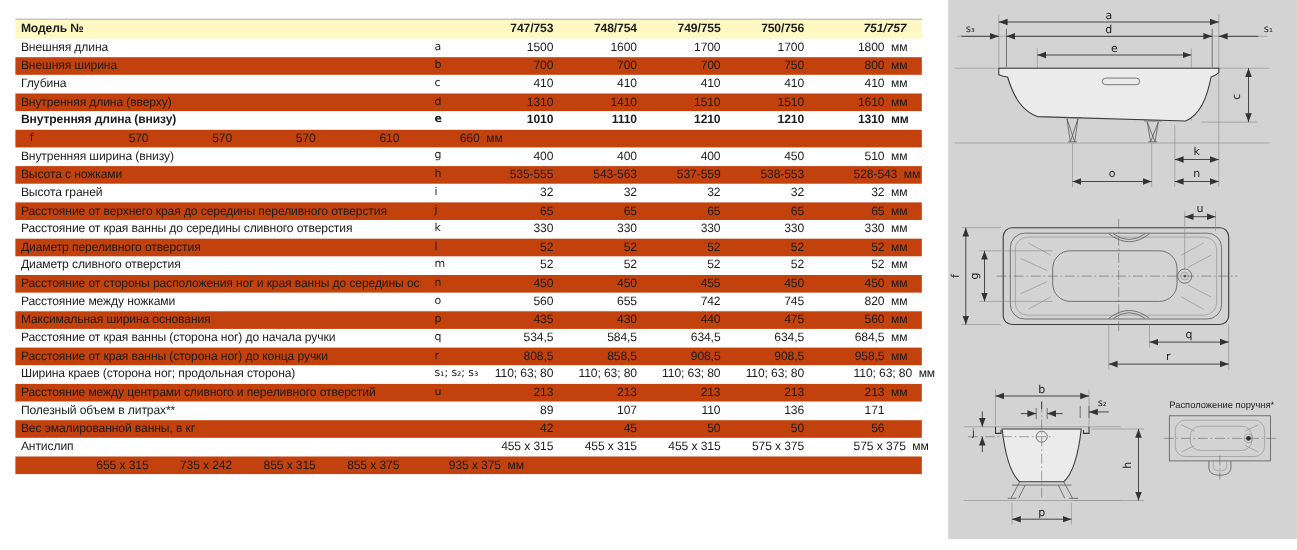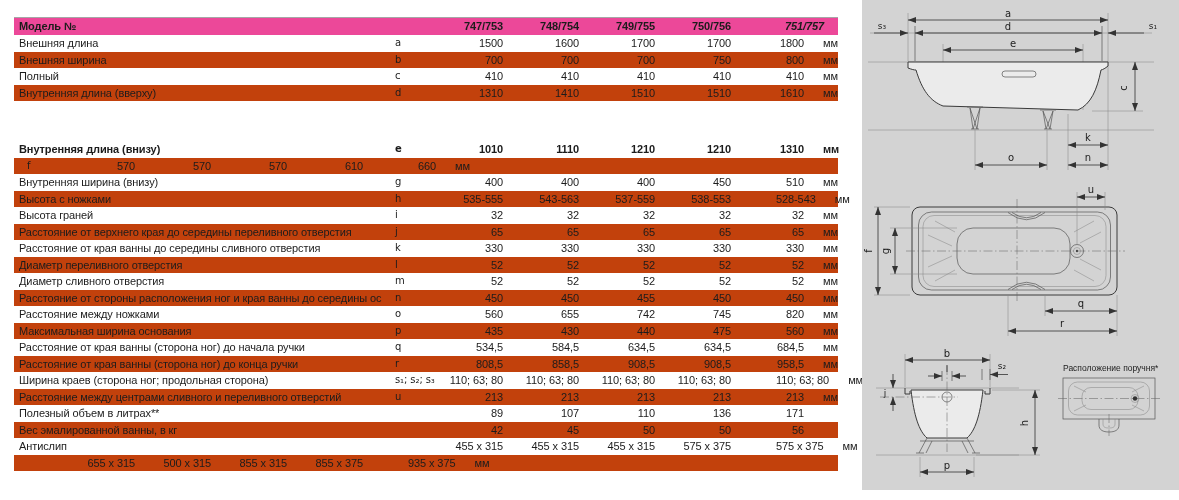--- a/index.html
+++ b/index.html
@@ -3,30 +3,30 @@
 <meta charset="utf-8">
 <style>
   * { margin:0; padding:0; box-sizing:border-box; }
   body { background:#fff; }
   .page { position:relative; width:1179px; height:500px; background:#fff; overflow:hidden;
           font-family:"Liberation Sans", sans-serif; color:#1c1c1c; }
 
   
   .spec-table { position:absolute; left:14px; top:17px; width:824px; border-top:1px solid #a6a6a6; }
   .tr { display:flex; height:16.5px; line-height:16.5px; font-size:11px; letter-spacing:-0.1px; }
-  .thead { height:17px; line-height:17px; background:#ec4899; font-weight:bold; }
+  .thead { height:17px; line-height:17px; background:#fef9c3; font-weight:bold; }
   .tr.alt { background:#c2410c; }
-  .tr.bold { font-weight:bold;margin-top:40px; }
+  .tr.bold { font-weight:bold; }
   .td-label { width:368px; padding-left:5px; white-space:nowrap; overflow:hidden; }
   .thead .td-label { width:413px; }
   .td-letter { width:45px; padding-left:13px; font-family:"DejaVu Sans", sans-serif; font-size:10px; white-space:nowrap; }
   .td-val { width:76px; text-align:right; white-space:nowrap; }
   .td-last { width:93px; display:flex; }
   .td-val-num { flex:1; text-align:right; white-space:nowrap;padding-left:45px; }
-  .td-unit { width:20px; padding-left:19px; text-align:left; white-space:nowrap; }
+  .td-unit { width:20px; padding-left:6px; text-align:left; white-space:nowrap; }
   .td-model-last { width:93px; text-align:right;font-style:italic; }
 
   
   .diagram-panel { position:absolute; left:862px; top:0; width:317px; height:490px; background:#d3d3d3; }
   svg { display:block; }
   .dim  { stroke:#333; stroke-width:.8; fill:none; }
   .ext  { stroke:#8a8a8a; stroke-width:.55; fill:none; }
   .thin { stroke:#555; stroke-width:.7; fill:none; }
   .out  { stroke:#3a3a3a; stroke-width:1; fill:none; }
   .fillout { stroke:#3a3a3a; stroke-width:1; fill:#ebebeb; }
@@ -68,21 +68,21 @@
           <span class="td-val">700</span>
           <span class="td-val">700</span>
           <span class="td-val">700</span>
           <span class="td-val">750</span>
           <span class="td-last">
             <span class="td-val-num">800</span>
             <span class="td-unit">мм</span>
           </span>
         </div>
         <div class="tr">
-          <span class="td-label">Полный</span>
+          <span class="td-label">Глубина</span>
           <span class="td-letter">c</span>
           <span class="td-val">410</span>
           <span class="td-val">410</span>
           <span class="td-val">410</span>
           <span class="td-val">410</span>
           <span class="td-last">
             <span class="td-val-num">410</span>
             <span class="td-unit">мм</span>
           </span>
         </div>
@@ -321,21 +321,21 @@
           <span class="td-val">455 x 315</span>
           <span class="td-val">575 x 375</span>
           <span class="td-last">
             <span class="td-val-num">575 x 375</span>
             <span class="td-unit">мм</span>
           </span>
         </div>
         <div class="tr alt">
           <span class="td-letter"></span>
           <span class="td-val">655 x 315</span>
-          <span class="td-val">500 x 315</span>
+          <span class="td-val">735 x 242</span>
           <span class="td-val">855 x 315</span>
           <span class="td-val">855 x 375</span>
           <span class="td-last">
             <span class="td-val-num">935 x 375</span>
             <span class="td-unit">мм</span>
           </span>
         </div>
       </div>
   </div>
 

